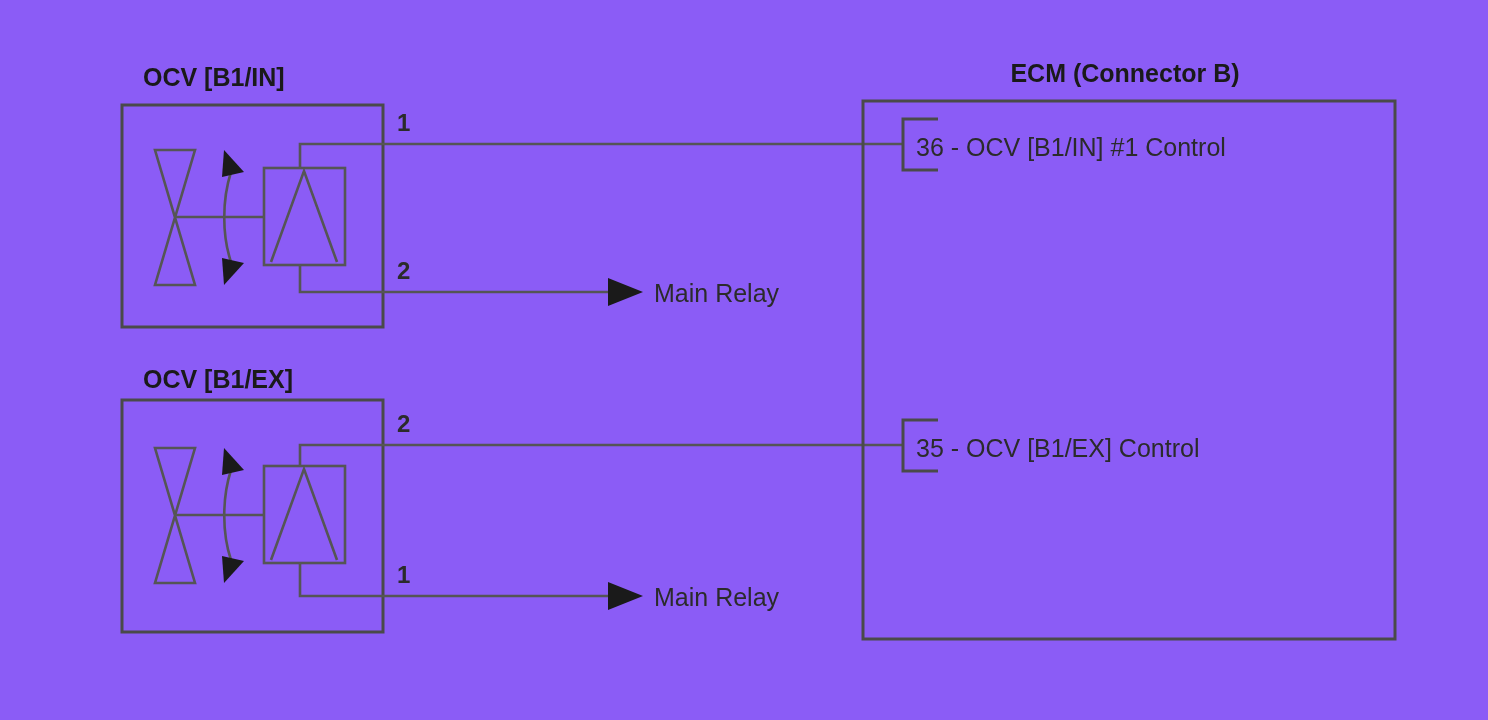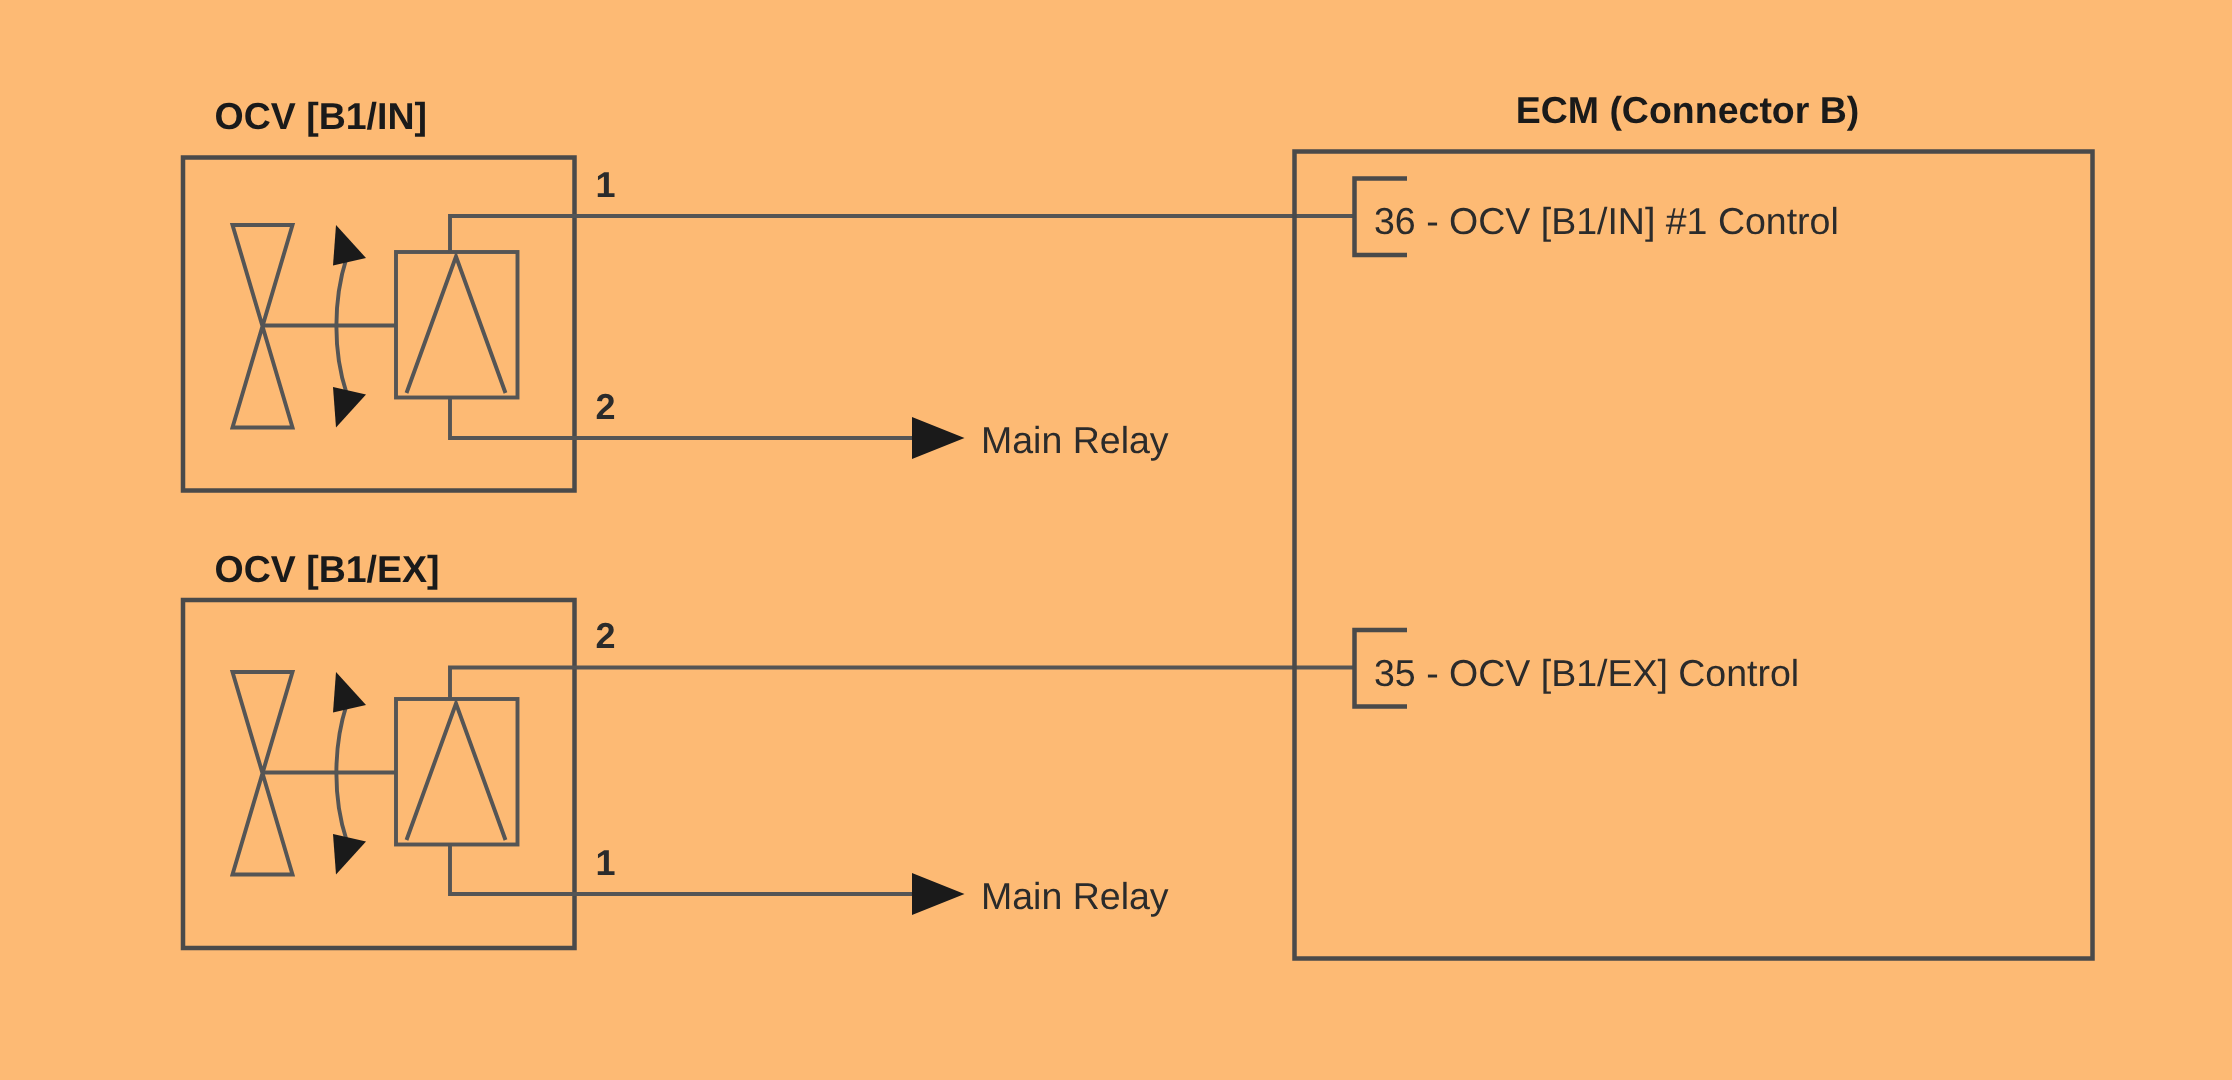--- a/index.html
+++ b/index.html
@@ -8,21 +8,21 @@
     background: #ffffff;
   }
   body {
     font-family: "Liberation Sans", sans-serif;
     color: #1a1a1a;
   }
   #stage {
     position: relative;
     width: 1488px;
     height: 720px;
-    background: #fdba74;
+    background: #8b5cf6;
     overflow: hidden;
   }
   #diagram {
     position: absolute;
     left: 0;
     top: 0;
   }
   .ttl {
     font-family: "Liberation Sans", sans-serif;
     font-size: 25px;

